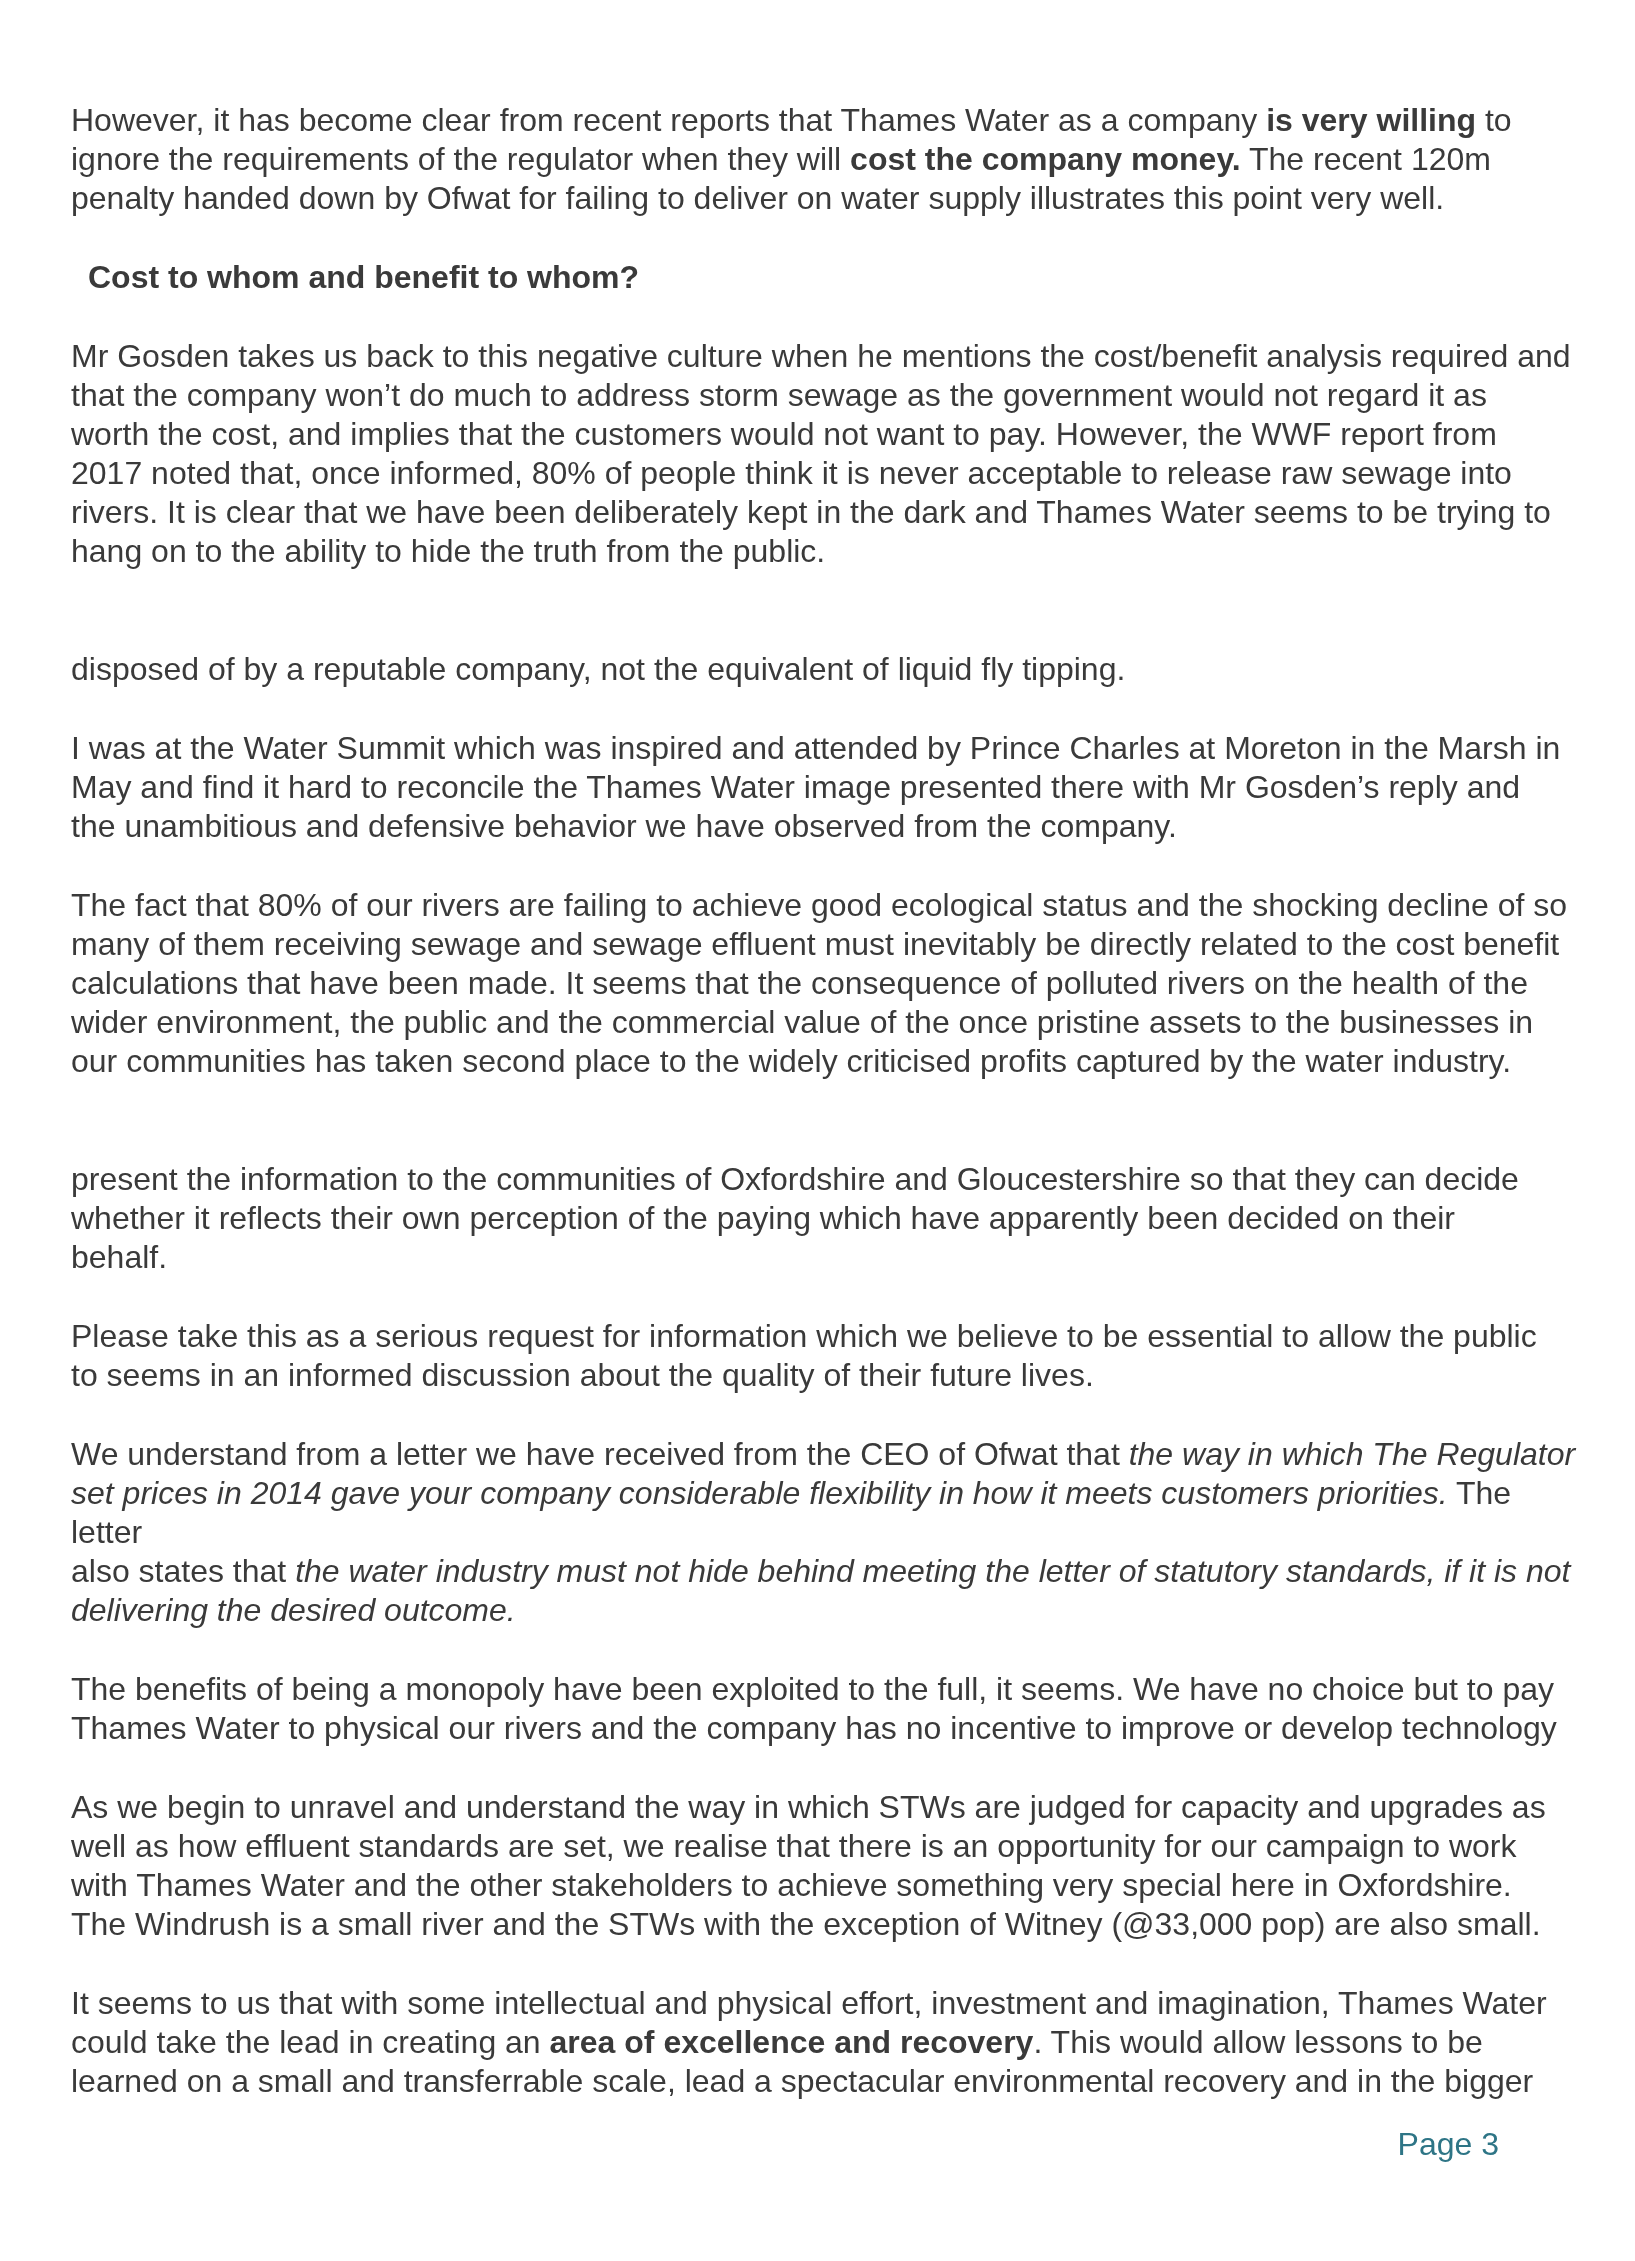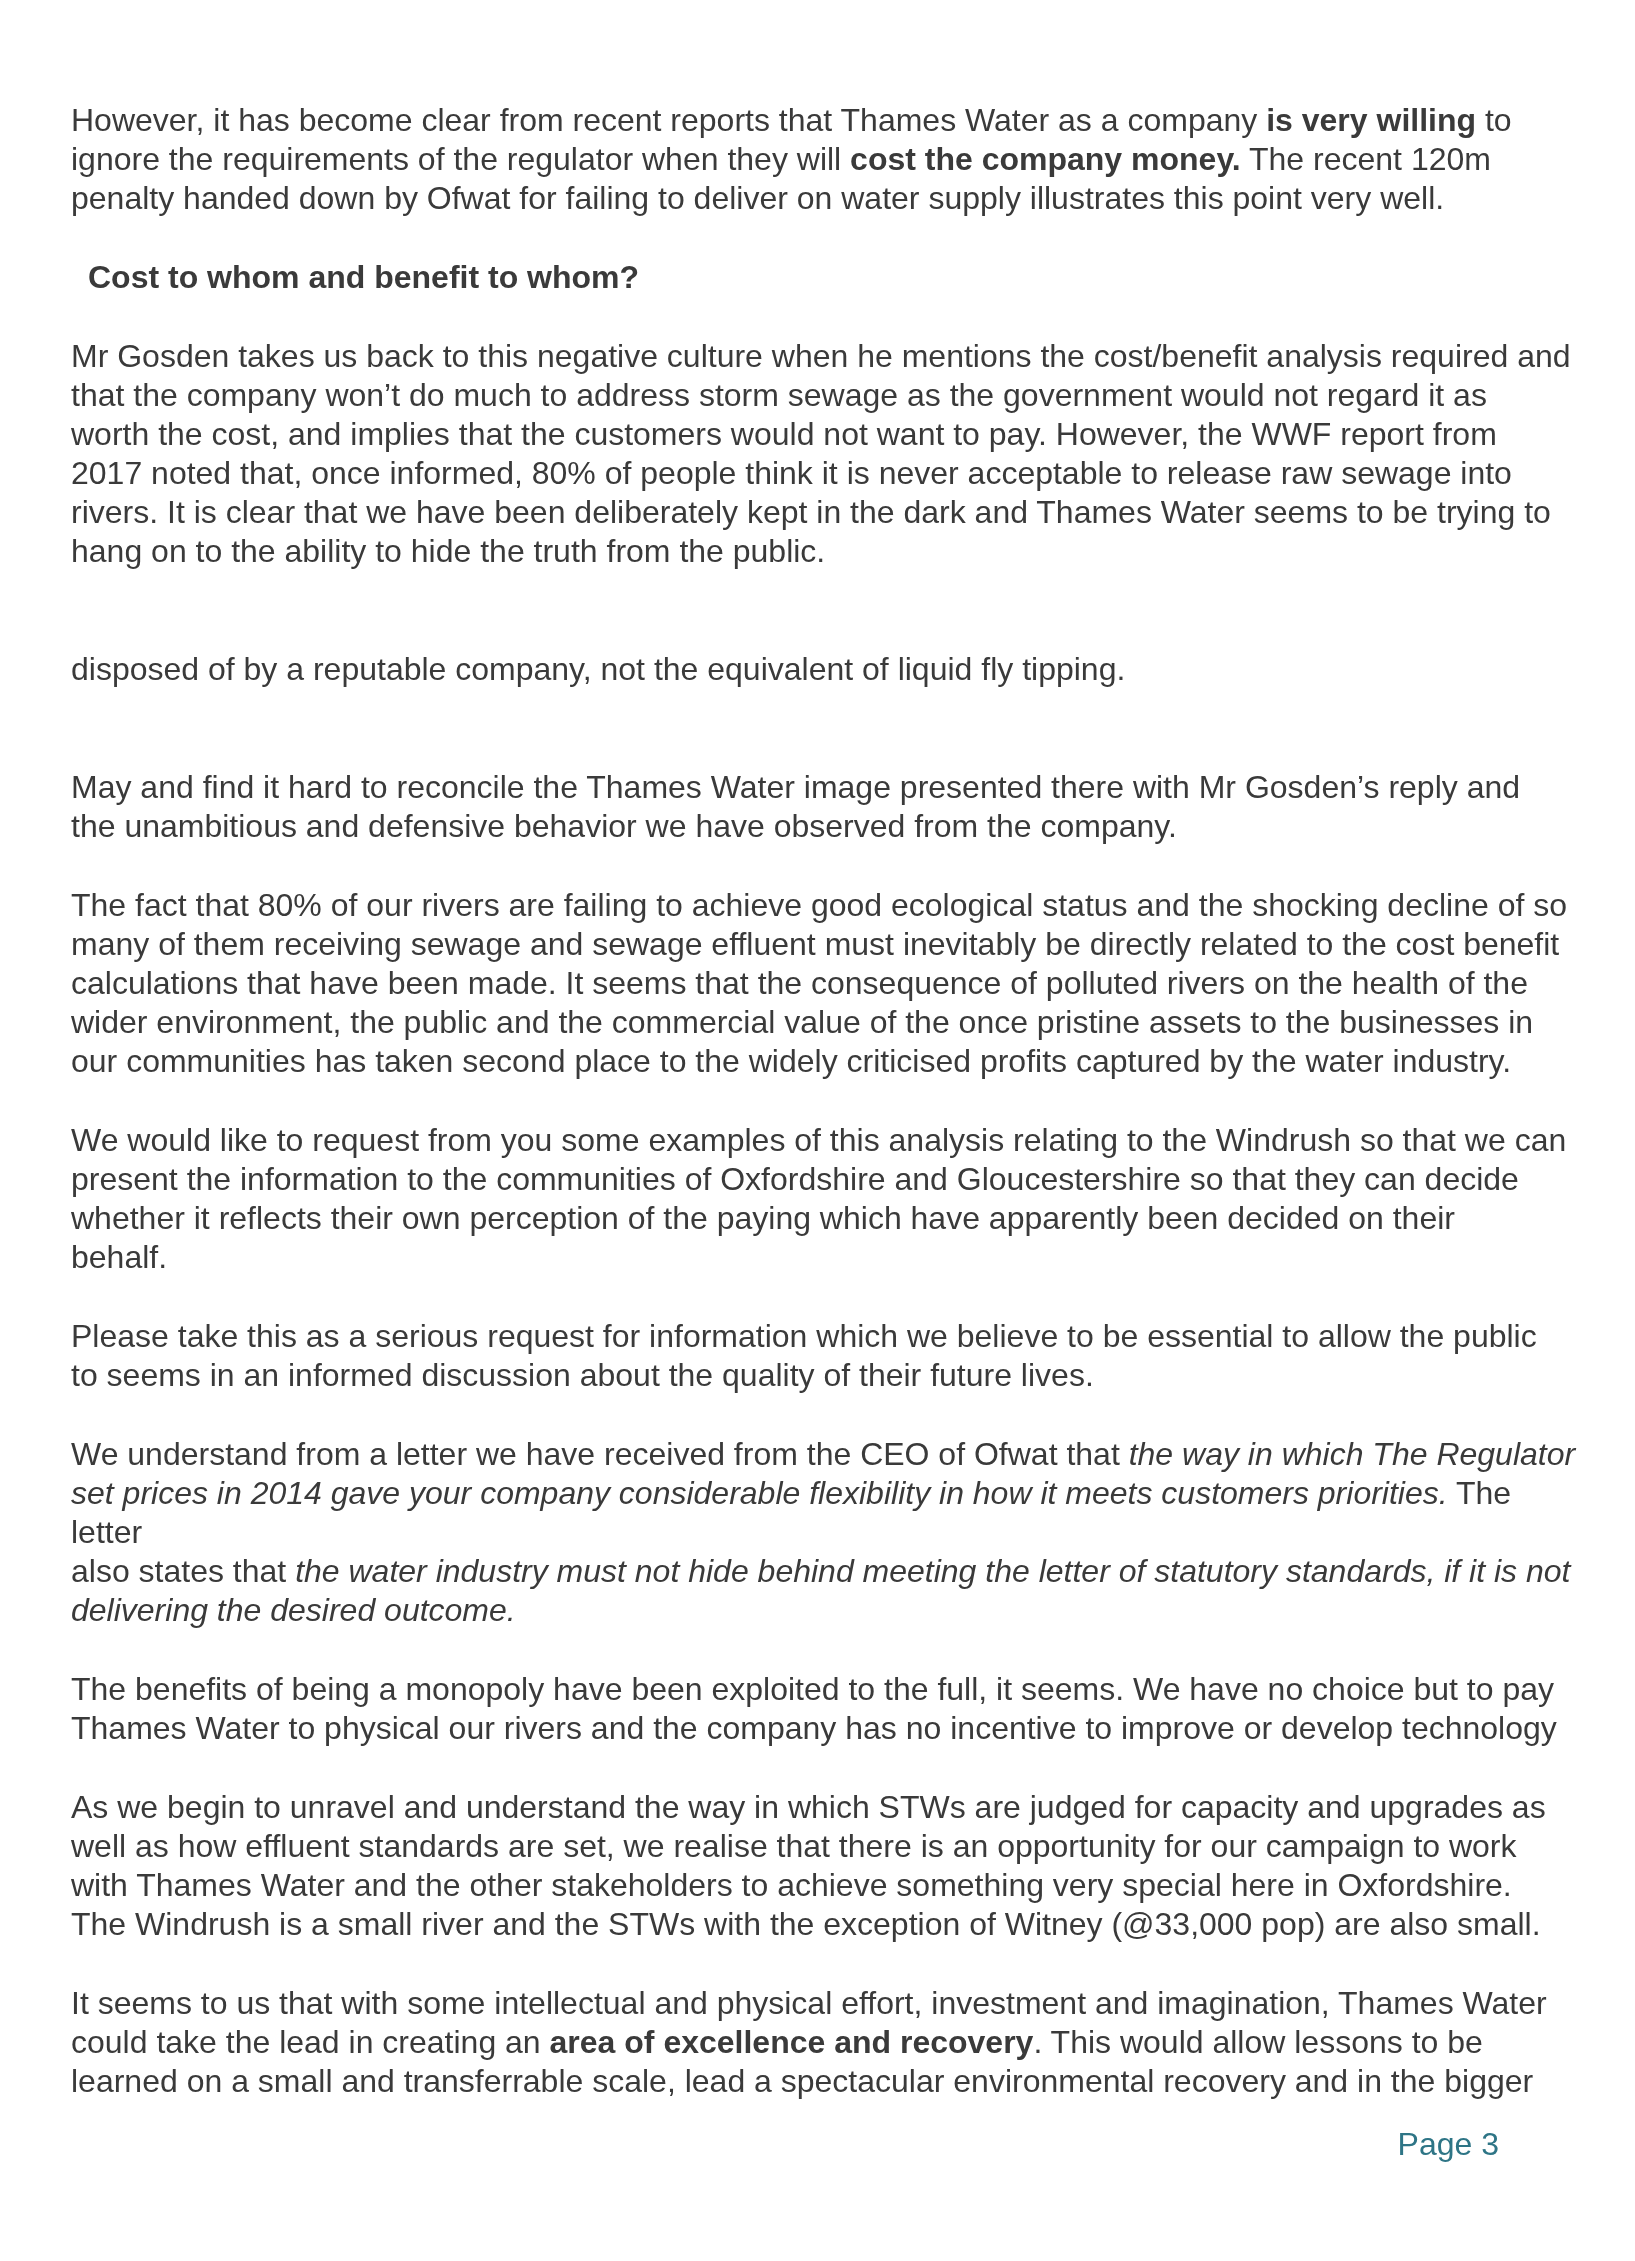--- a/index.html
+++ b/index.html
@@ -43,23 +43,23 @@
 </style>
 </head>
 <body>
 
 <div class="page">
   <div class="content">
     <p><span>However, it has become clear from recent reports that Thames Water as a company </span><span style="font-weight: bold;">is very willing</span><span> to</span><br><span>ignore the requirements of the regulator when they will </span><span style="font-weight: bold;">cost the company money.</span><span> The recent 120m</span><br><span>penalty handed down by Ofwat for failing to deliver on water supply illustrates this point very well.</span></p>
     <p><span style="font-weight: bold; margin-left: 17px;">Cost to whom and benefit to whom?</span></p>
     <p><span>Mr Gosden takes us back to this negative culture when he mentions the cost/benefit analysis required and</span><br><span>that the company won’t do much to address storm sewage as the government would not regard it as</span><br><span>worth the cost, and implies that the customers would not want to pay.  However, the WWF report from</span><br><span>2017 noted that, once informed, 80% of people think it is never acceptable to release raw sewage into</span><br><span>rivers. It is clear that we have been deliberately kept in the dark and Thames Water seems to be trying to</span><br><span>hang on to the ability to hide the truth from the public.</span></p>
     <p><br><span>disposed of by a reputable company, not the equivalent of liquid fly tipping.</span></p>
-    <p><br><span>May and find it hard to reconcile the Thames Water image presented there with Mr Gosden’s reply and</span><br><span>the unambitious and defensive behavior we have observed from the company.</span></p>
+    <p><span>I was at the Water Summit which was inspired and attended by Prince Charles at Moreton in the Marsh in</span><br><span>May and find it hard to reconcile the Thames Water image presented there with Mr Gosden’s reply and</span><br><span>the unambitious and defensive behavior we have observed from the company.</span></p>
     <p><span>The fact that 80% of our rivers are failing to achieve good ecological status and the shocking decline of so</span><br><span>many of them receiving sewage and sewage effluent must inevitably be directly related to the cost benefit</span><br><span>calculations that have been made. It seems that the consequence of polluted rivers on the health of the</span><br><span>wider environment, the public and the commercial value of the once pristine assets to the businesses in</span><br><span>our communities has taken second place to the widely criticised profits captured by the water industry.</span></p>
-    <p><span>We would like to request from you some examples of this analysis relating to the Windrush so that we can</span><br><span>present the information to the communities of Oxfordshire and Gloucestershire so that they can decide</span><br><span>whether it reflects their own perception of the paying which have apparently been decided on their</span><br><span>behalf.</span></p>
+    <p><br><span>present the information to the communities of Oxfordshire and Gloucestershire so that they can decide</span><br><span>whether it reflects their own perception of the paying which have apparently been decided on their</span><br><span>behalf.</span></p>
     <p><span>Please take this as a serious request for information which we believe to be essential to allow the public</span><br><span>to seems in an informed discussion about the quality of their future lives.</span></p>
     <p><span>We understand from a letter we have received from the CEO of Ofwat that </span><span style="font-style: italic;">the way in which The Regulator</span><br><span style="font-style: italic;">set prices in 2014 gave your company considerable flexibility in how it meets customers priorities.</span><span> The letter</span><br><span>also states that </span><span style="font-style: italic;">the water industry must not hide behind meeting the letter of statutory standards, if it is not</span><br><span style="font-style: italic;">delivering the desired outcome.</span></p>
     <p><span>The benefits of being a monopoly have been exploited to the full, it seems. We have no choice but to pay</span><br><span>Thames Water to physical our rivers and the company has no incentive to improve or develop technology</span><br></p>
     <p><span>As we begin to unravel and understand the way in which STWs are judged for capacity and upgrades as</span><br><span>well as how effluent standards are set, we realise that there is an opportunity for our campaign to work</span><br><span>with Thames Water and the other stakeholders to achieve something very special here in Oxfordshire.</span><br><span>The Windrush is a small river and the STWs with the exception of Witney (@33,000 pop) are also small.</span></p>
     <p><span>It seems to us that with some intellectual and physical effort, investment and imagination, Thames Water</span><br><span>could take the lead in creating an </span><span style="font-weight: bold;">area of excellence and recovery</span><span>. This would allow lessons to be</span><br><span>learned on a small and transferrable scale, lead a spectacular environmental recovery and in the bigger</span></p>
   </div>
   <div class="footer">Page 3</div>
 </div>
 
 

